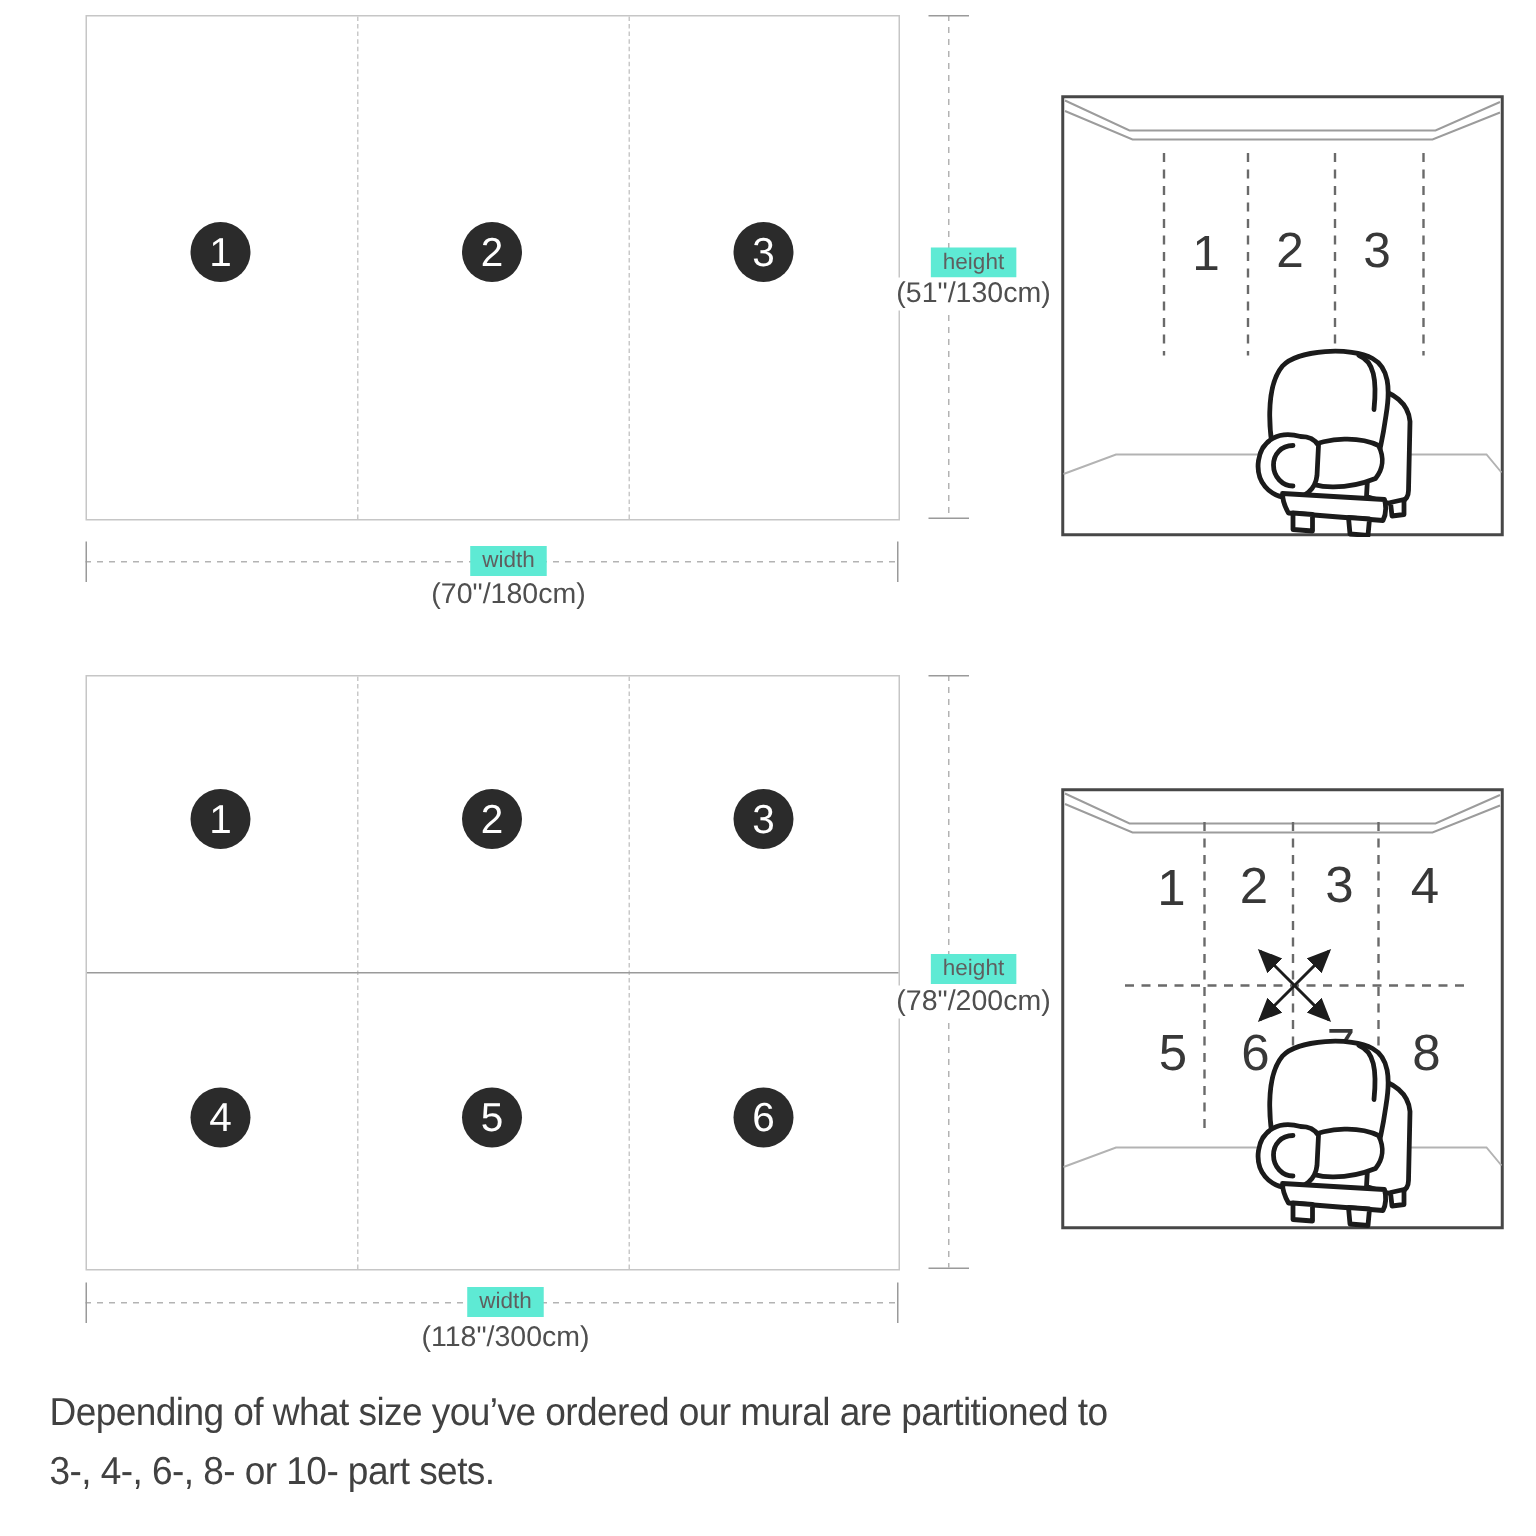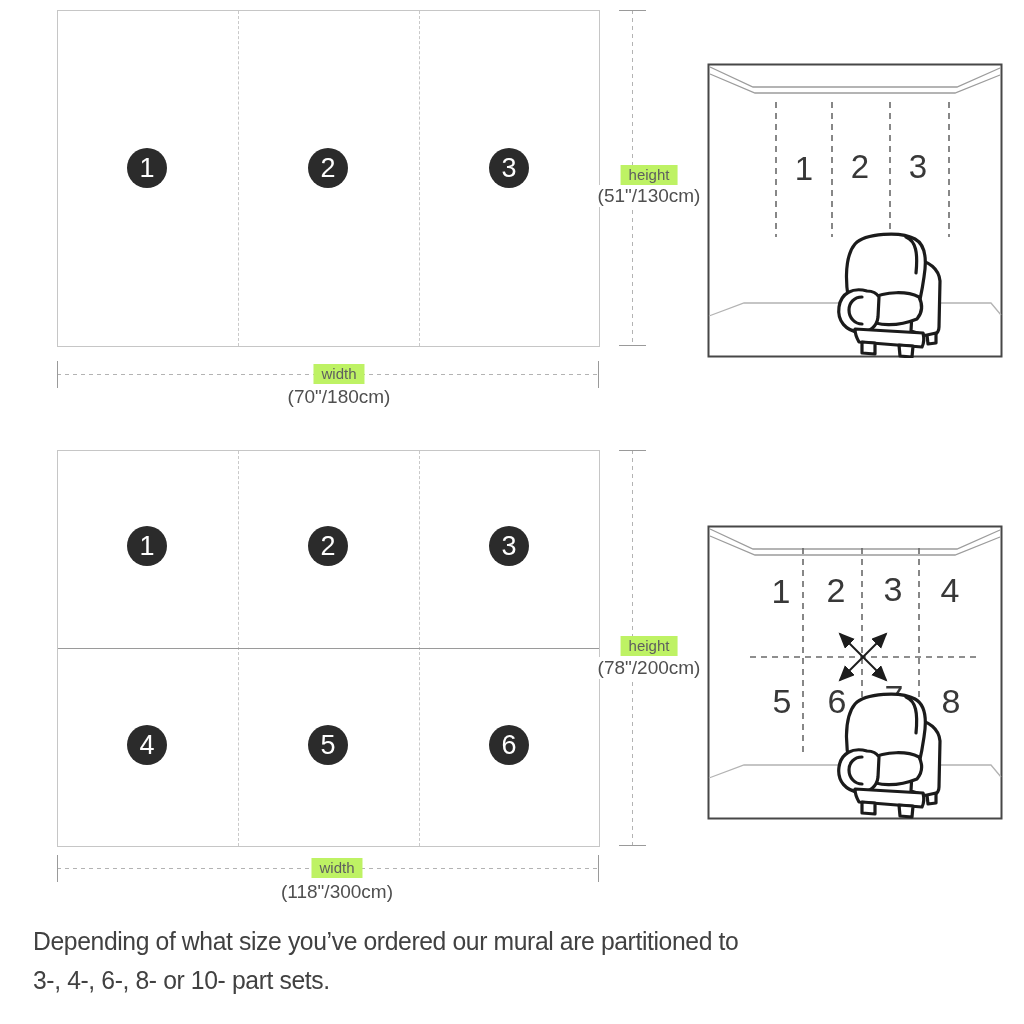--- a/index.html
+++ b/index.html
@@ -39,21 +39,21 @@
   }
   .dim-h{
     position:absolute;height:1px;
     background:repeating-linear-gradient(90deg,#b3b3b3 0 4px,transparent 4px 8px);
   }
   .tick-h{position:absolute;height:1px;width:27px;background:#9a9a9a;}
   .tick-v{position:absolute;width:1px;height:27px;background:#9a9a9a;}
 
   .dim-label{
     position:absolute;transform:translate(-50%,-50%);
-    background:#bef264;padding:1px 8px;white-space:nowrap;
+    background:#5eead4;padding:1px 8px;white-space:nowrap;
     color:#5f5f5f;font-size:15px;line-height:18px;text-align:center;
   }
   .dim-value{
     position:absolute;transform:translate(-50%,-50%);
     background:#ffffff;padding:0 6px;white-space:nowrap;
     color:#4f4f4f;font-size:19px;line-height:22px;text-align:center;
   }
 
   
   .room{position:absolute;width:296px;height:295px;}

